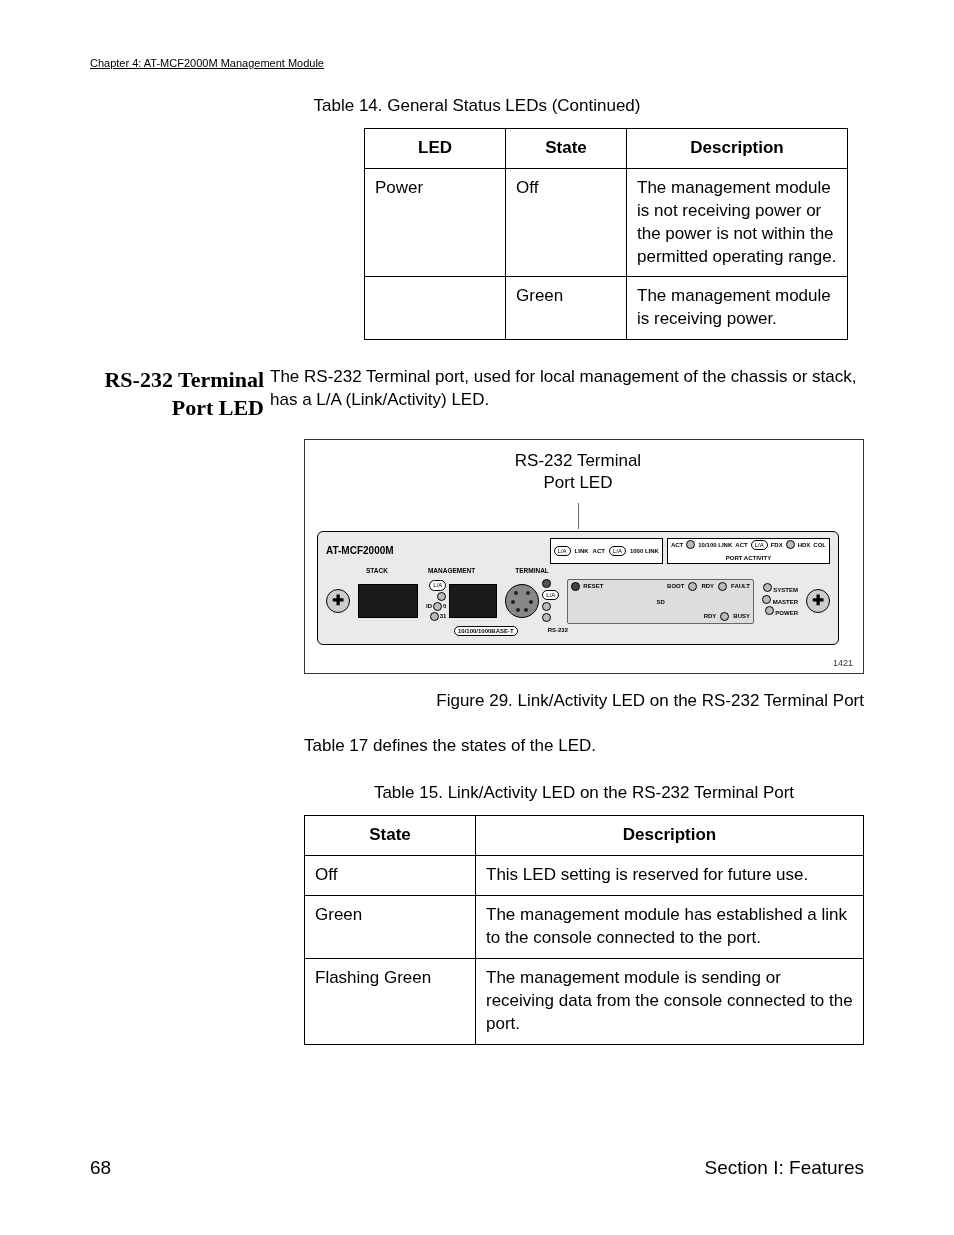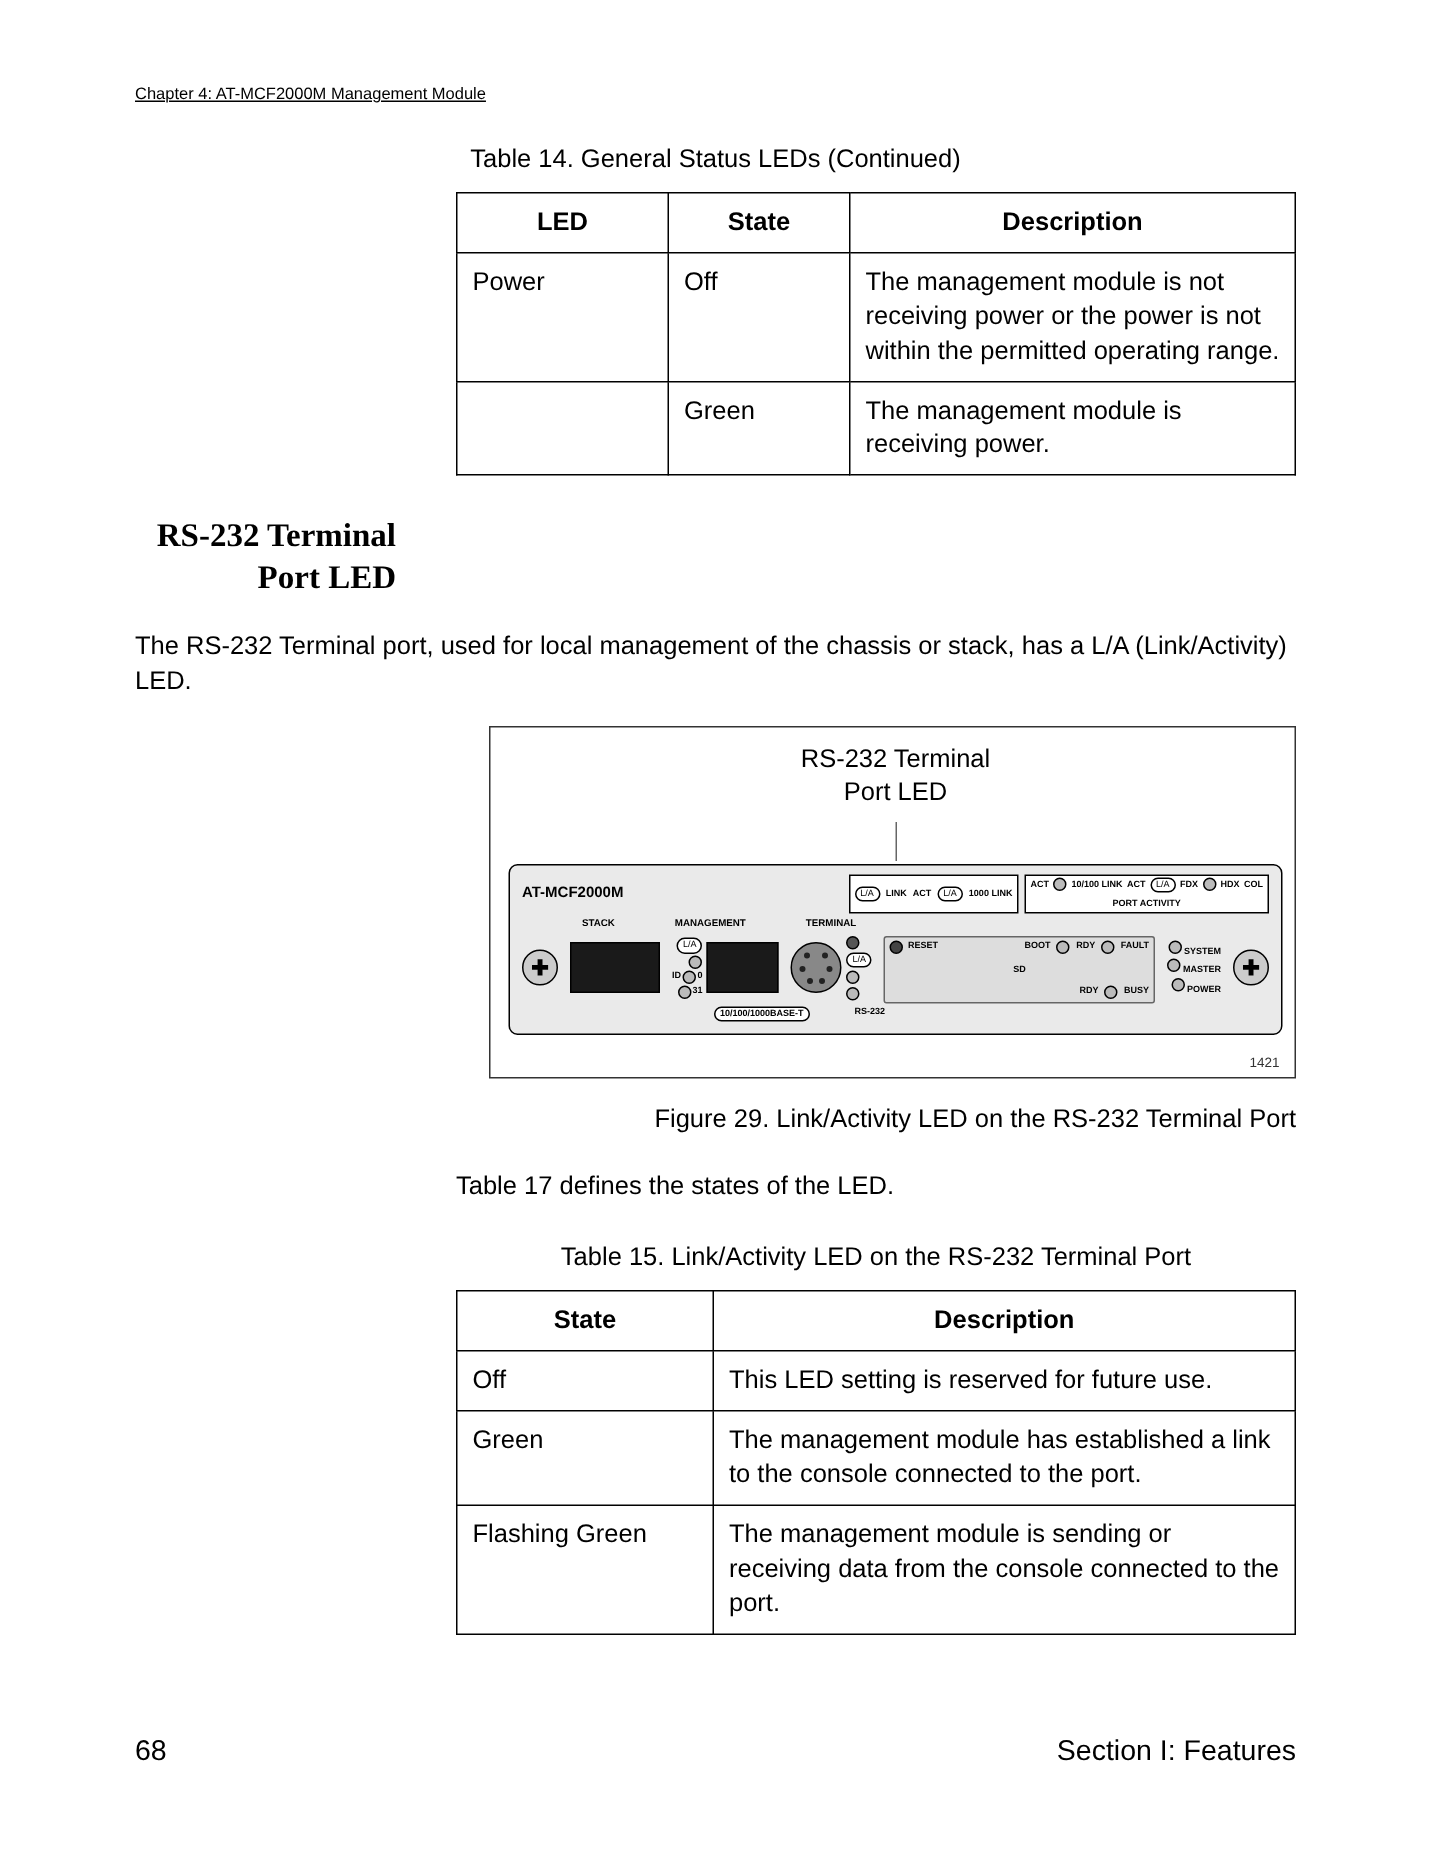--- a/index.html
+++ b/index.html
@@ -9,28 +9,28 @@
     font-family:Arial,Helvetica,sans-serif;
     color:var(--text);
     box-sizing:border-box;
     padding:56px 90px 54px 90px;
     position:relative;
     font-size:17px;
     line-height:1.35;
   }
   .chapter{font-size:11px;text-decoration:underline;}
   .table-caption{font-size:17px;text-align:center;margin:24px 0 10px;}
-  table.data{border-collapse:collapse;width:560px;margin-left:auto;margin-right:0;}
+  table.data{border-collapse:collapse;width:484px;margin-left:auto;margin-right:16px;}
   table.data th,table.data td{border:1px solid var(--line);padding:8px 10px;text-align:left;vertical-align:top;font-size:17px;}
   table.data th{text-align:center;font-weight:bold;}
-  .two-col{display:flex;gap:22px;margin-top:26px;flex-direction:column;}
+  .two-col{display:flex;gap:6px;margin-top:26px;}
   .left-heading{width:174px;text-align:right;font-family:"Times New Roman",Times,serif;font-weight:bold;font-size:22px;line-height:1.25;}
   .right-text{flex:1;font-size:17px;}
   .figure-wrap{width:560px;margin-left:auto;margin-right:0;margin-top:18px;}
-  .fig-box{border:1px solid #333;background:#fff;padding:10px 8px 28px 12px;position:relative;margin-left:22px;}
+  .fig-box{border:1px solid #333;background:#fff;padding:10px 24px 28px 12px;position:relative;}
   .callout-title{text-align:center;font-size:17px;line-height:1.25;margin:0 0 10px 0;}
   .callout-line{width:1px;height:26px;background:#666;margin:0 auto 2px auto;}
   .device{border:1.5px solid #000;border-radius:6px;background:#eaeaea;padding:6px 8px 8px 8px;position:relative;font-size:7px;}
   .dev-row{display:flex;align-items:center;gap:6px;}
   .dev-name{font-weight:bold;font-size:10px;font-family:Arial;}
   .pill{display:inline-block;border:1px solid #000;border-radius:8px;padding:0 3px;font-size:6px;background:#fff;}
   .lbl{font-size:6px;font-weight:bold;}
   .sec-name{font-size:6.5px;font-weight:bold;text-align:center;}
   .sect{border:1px solid #666;border-radius:2px;margin-top:2px;padding:2px 3px;background:#ddd;}
   .dark-port{width:46px;height:32px;background:#1a1a1a;border:1px solid #000;}

